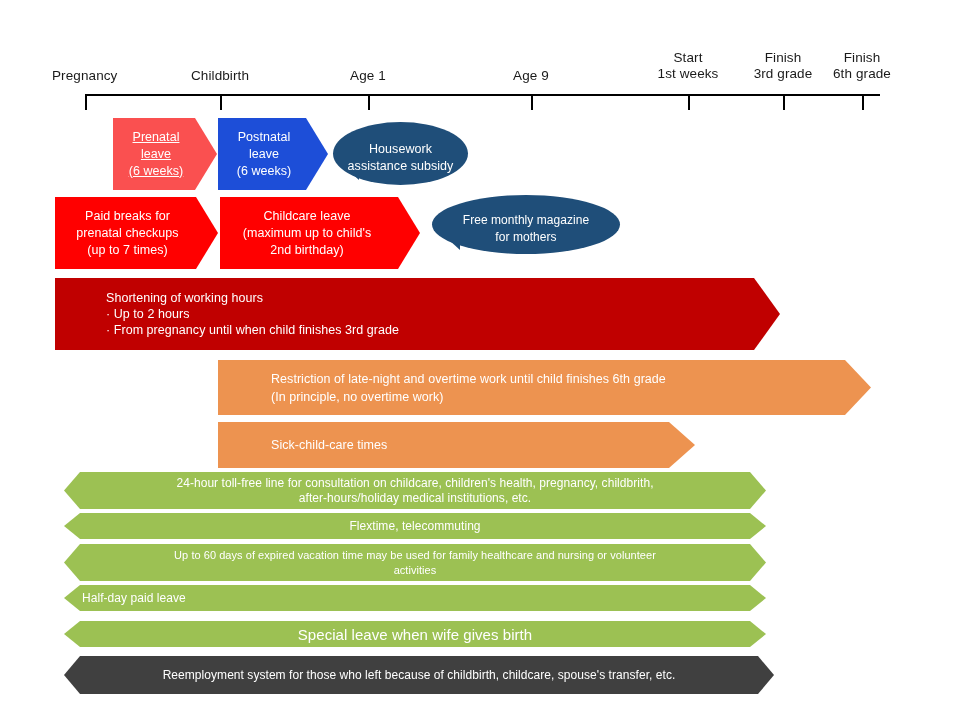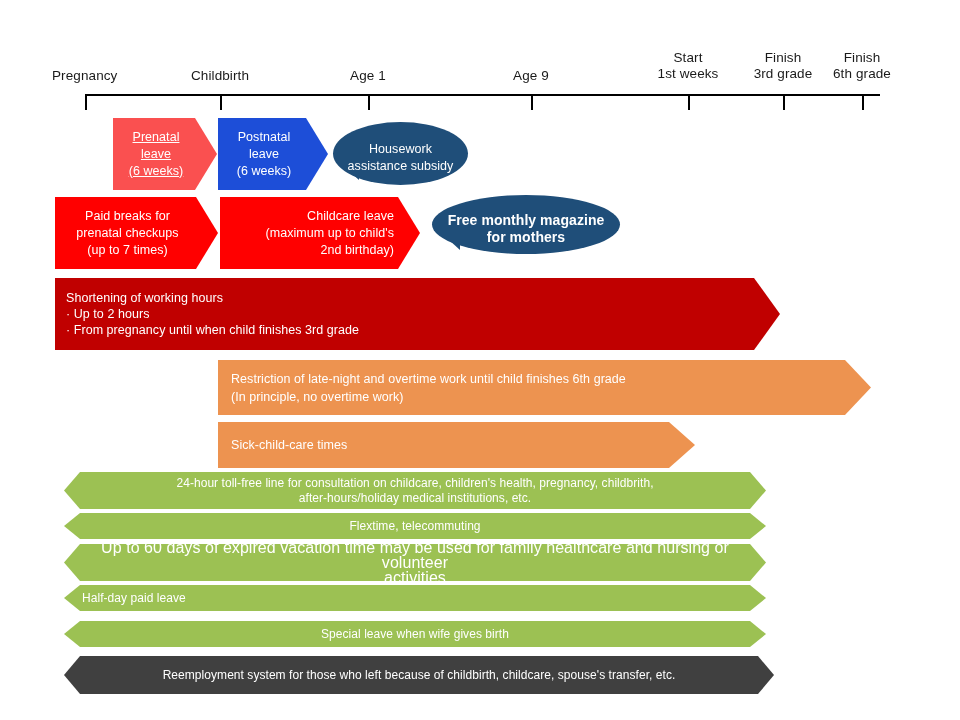--- a/index.html
+++ b/index.html
@@ -57,20 +57,21 @@
     justify-content: center;
   }
   .bar .txt {
     white-space: pre-line;
     letter-spacing: 0.05px;
   }
 
   
   .chev-r {
     clip-path: polygon(0 0, calc(100% - 26px) 0, 100% 50%, calc(100% - 26px) 100%, 0 100%);
+    padding-left: 40px;
   }
   .chev-r-sm {
     clip-path: polygon(0 0, calc(100% - 22px) 0, 100% 50%, calc(100% - 22px) 100%, 0 100%);
   }
   
   .chev-both {
     clip-path: polygon(16px 0, calc(100% - 16px) 0, 100% 50%, calc(100% - 16px) 100%, 16px 100%, 0 50%);
   }
 
   
@@ -135,21 +136,21 @@
         <div class="txt" style="font-size: 12.5px; line-height: 17px; text-align: center; padding-left: 6px; padding-right: 24px;">Postnatal
 leave
 (6 weeks)</div>
       </div>
       <div class="bar chev-r-sm" style="left: 55px; top: 197px; width: 163px; height: 72px; background: rgb(255, 0, 0);">
         <div class="txt" style="font-size: 12.5px; line-height: 17px; text-align: center; padding-left: 6px; padding-right: 24px;">Paid breaks for
 prenatal checkups
 (up to 7 times)</div>
       </div>
       <div class="bar chev-r-sm" style="left: 220px; top: 197px; width: 200px; height: 72px; background: rgb(255, 0, 0);">
-        <div class="txt" style="font-size: 12.5px; line-height: 17px; text-align: right; padding-right: 26px;">Childcare leave
+        <div class="txt" style="font-size: 12.5px; line-height: 17px; text-align: center; padding-right: 26px;">Childcare leave
 (maximum up to child's
 2nd birthday)</div>
       </div>
       <div class="bar chev-r" style="left: 55px; top: 278px; width: 725px; height: 72px; background: rgb(192, 0, 0);">
         <div class="txt" style="font-size: 12.5px; line-height: 16px; text-align: left; padding-left: 11px; padding-right: 30px;">Shortening of working hours
   ·   Up to 2 hours
   ·   From pregnancy until when child finishes 3rd grade</div>
       </div>
       <div class="bar chev-r" style="left: 218px; top: 360px; width: 653px; height: 55px; background: rgb(237, 147, 80);">
         <div class="txt" style="font-size: 12.5px; line-height: 18px; text-align: left; padding-left: 13px; padding-right: 30px;">Restriction of late-night and overtime work until child finishes 6th grade
@@ -159,40 +160,40 @@
         <div class="txt" style="font-size: 12.5px; line-height: 18px; text-align: left; padding-left: 13px; padding-right: 30px;">Sick-child-care  times</div>
       </div>
       <div class="bar chev-both" style="left: 64px; top: 472px; width: 702px; height: 37px; background: rgb(156, 193, 83);">
         <div class="txt" style="font-size: 12px; line-height: 15px; text-align: center; padding-left: 18px; padding-right: 18px;">24-hour toll-free line for consultation on childcare, children's  health, pregnancy, childbrith,
 after-hours/holiday  medical  institutions, etc.</div>
       </div>
       <div class="bar chev-both" style="left: 64px; top: 513px; width: 702px; height: 26px; background: rgb(156, 193, 83);">
         <div class="txt" style="font-size: 12px; line-height: 15px; text-align: center; padding-left: 18px; padding-right: 18px;">Flextime,  telecommuting</div>
       </div>
       <div class="bar chev-both" style="left: 64px; top: 544px; width: 702px; height: 37px; background: rgb(156, 193, 83);">
-        <div class="txt" style="font-size: 16px; line-height: 15px; text-align: center; padding-left: 18px; padding-right: 18px;">Up to 60 days of expired  vacation time may be used for family  healthcare and nursing or volunteer
+        <div class="txt" style="font-size: 11px; line-height: 15px; text-align: center; padding-left: 18px; padding-right: 18px;">Up to 60 days of expired  vacation time may be used for family  healthcare and nursing or volunteer
 activities</div>
       </div>
       <div class="bar chev-both" style="left: 64px; top: 585px; width: 702px; height: 26px; background: rgb(156, 193, 83);">
         <div class="txt" style="font-size: 12px; line-height: 15px; padding-left: 18px; padding-right: 18px;">Half-day paid leave</div>
       </div>
       <div class="bar chev-both" style="left: 64px; top: 621px; width: 702px; height: 26px; background: rgb(156, 193, 83);">
-        <div class="txt" style="font-size: 12px; line-height: 15px; text-align: center; padding-left: 18px; padding-right: 18px;">Special  leave when wife gives birth</div>
+        <div class="txt" style="font-size: 15px; line-height: 15px; text-align: center; padding-left: 18px; padding-right: 18px;">Special  leave when wife gives birth</div>
       </div>
       <div class="bar chev-both" style="left: 64px; top: 656px; width: 710px; height: 38px; background: #404040;">
         <div class="txt" style="font-size: 12px; line-height: 15px; text-align: center; padding-left: 18px; padding-right: 18px;">Reemployment system for those who left because of childbirth, childcare,  spouse's transfer, etc.</div>
       </div>
     </div>
 
   <div id="bubbles-layer">
       <div class="bubble-tail" style="left: 337px; top: 160px; border-left: 22px solid transparent; border-top: 20px solid rgb(31, 78, 121);"></div>
       <div class="bubble" style="left: 333px; top: 122px; width: 135px; height: 63px; background: rgb(31, 78, 121);">
         <div class="txt" style="font-size: 12.5px;">Housework
 assistance  subsidy</div>
       </div>
       <div class="bubble-tail" style="left: 438px; top: 230px; border-left: 22px solid transparent; border-top: 20px solid rgb(31, 78, 121);"></div>
       <div class="bubble" style="left: 432px; top: 195px; width: 188px; height: 59px; background: rgb(31, 78, 121);">
-        <div class="txt" style="font-size: 14px; font-weight: bold;">Free monthly magazine
+        <div class="txt" style="font-size: 12px;">Free monthly magazine
 for mothers</div>
       </div>
     </div>
 
 </div>
 
 </body></html>

